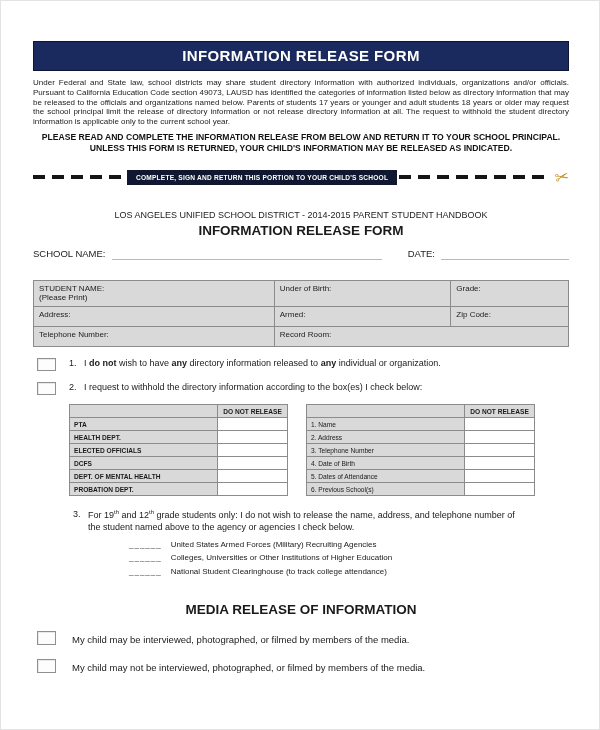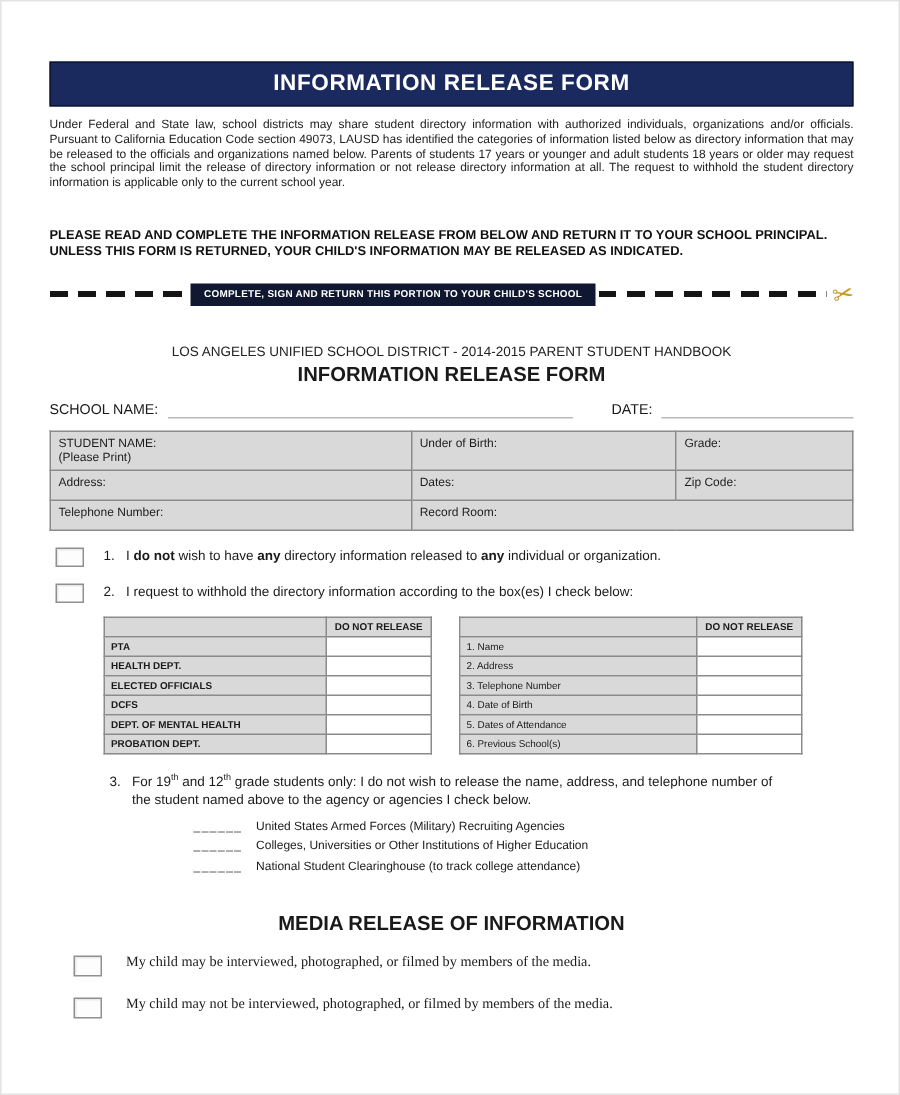--- a/index.html
+++ b/index.html
@@ -31,25 +31,26 @@
   }
 
   .intro {
     margin-top: 7px;
     font-size: 8px;
     line-height: 1.23;
     text-align: justify;
     color: #222;
   }
   .notice {
-    margin-top: 24px;
+    margin-top: 5px;
     font-size: 8.6px;
     font-weight: bold;
     line-height: 1.28;
     color: #111;
+    text-align: center;
   }
 
   
   .cutline { display: flex; align-items: center; margin-top: 13px; height: 20px; }
   .dash-seg {
     height: 4px;
     background: repeating-linear-gradient(90deg, #151515 0 12px, transparent 12px 19px);
   }
   .dash-seg.left { width: 92px; flex: none; }
   .dash-seg.right { flex: 1; margin-right: 4px; }
@@ -68,28 +69,28 @@
     color: #c99a2a;
     line-height: 1;
     transform: rotate(-12deg);
     flex: none;
   }
 
   .district-line { text-align: center; font-size: 9px; margin-top: 23px; color: #222; }
   .form-title { text-align: center; font-size: 13.5px; font-weight: bold; margin-top: 3px; }
 
   
-  .school-row { display: flex; align-items: center; margin-top: 10px; font-size: 9.5px; }
+  .school-row { display: flex; align-items: flex-start; margin-top: 10px; font-size: 9.5px; }
   .school-row .lbl { flex: none; padding-right: 6px; }
   .blank-line { border-bottom: 1px solid #b9b9b9; height: 12px; }
   .blank-school { flex: 1; margin-right: 26px; }
   .blank-date { width: 128px; }
 
   
-  table.student { width: 100%; border-collapse: collapse; margin-top: 8px; }
+  table.student { width: 100%; border-collapse: collapse; margin-top: 20px; }
   table.student td {
     border: 1px solid #8b8b8b;
     background: #d9d9d9;
     font-size: 8px;
     padding: 3px 5px;
     vertical-align: top;
     color: #1c1c1c;
   }
   td.w1 { width: 45%; } td.w2 { width: 33%; } td.w3 { width: 22%; }
   tr.r1 td { height: 26px; }
@@ -127,21 +128,21 @@
   td.check-cell { width: 70px; background: #ffffff; }
 
   .item3 { margin: 13px 30px 0 40px; }
   .item3 sup { font-size: 6px; }
 
   .agency-list { margin: 6px 0 0 96px; }
   .agency-row { font-size: 8px; margin-top: 4.5px; display: flex; align-items: flex-start; }
   .agency-blank { color: #333; letter-spacing: 1px; margin-right: 9px; }
 
   .media-heading { margin-top: 26px; }
-  .media-row { display: flex; align-items: flex-start; font-size: 9.5px; margin: 14px 0 0 16px; font-family: Liberation Serif, serif; }
+  .media-row { display: flex; align-items: flex-end; font-size: 9.5px; margin: 14px 0 0 4px; }
   .media-row .checkbox { height: 14px; margin-right: 16px; }
 </style>
 </head>
 <body>
 
 <div class="page">
 
   <div class="title-bar">
     <span>INFORMATION RELEASE FORM</span>
   </div>
@@ -179,21 +180,21 @@
       </td>
       <td class="w3">
         <span>Grade:</span>
       </td>
     </tr>
     <tr class="r2">
       <td class="w1">
         <span>Address:</span>
       </td>
       <td class="w2">
-        <span>Dates:</span>
+        <span>Armed:</span>
       </td>
       <td class="w3">
         <span>Zip Code:</span>
       </td>
     </tr>
     <tr class="r3">
       <td class="w1">
         <span>Telephone Number:</span>
       </td>
       <td colspan="2">

